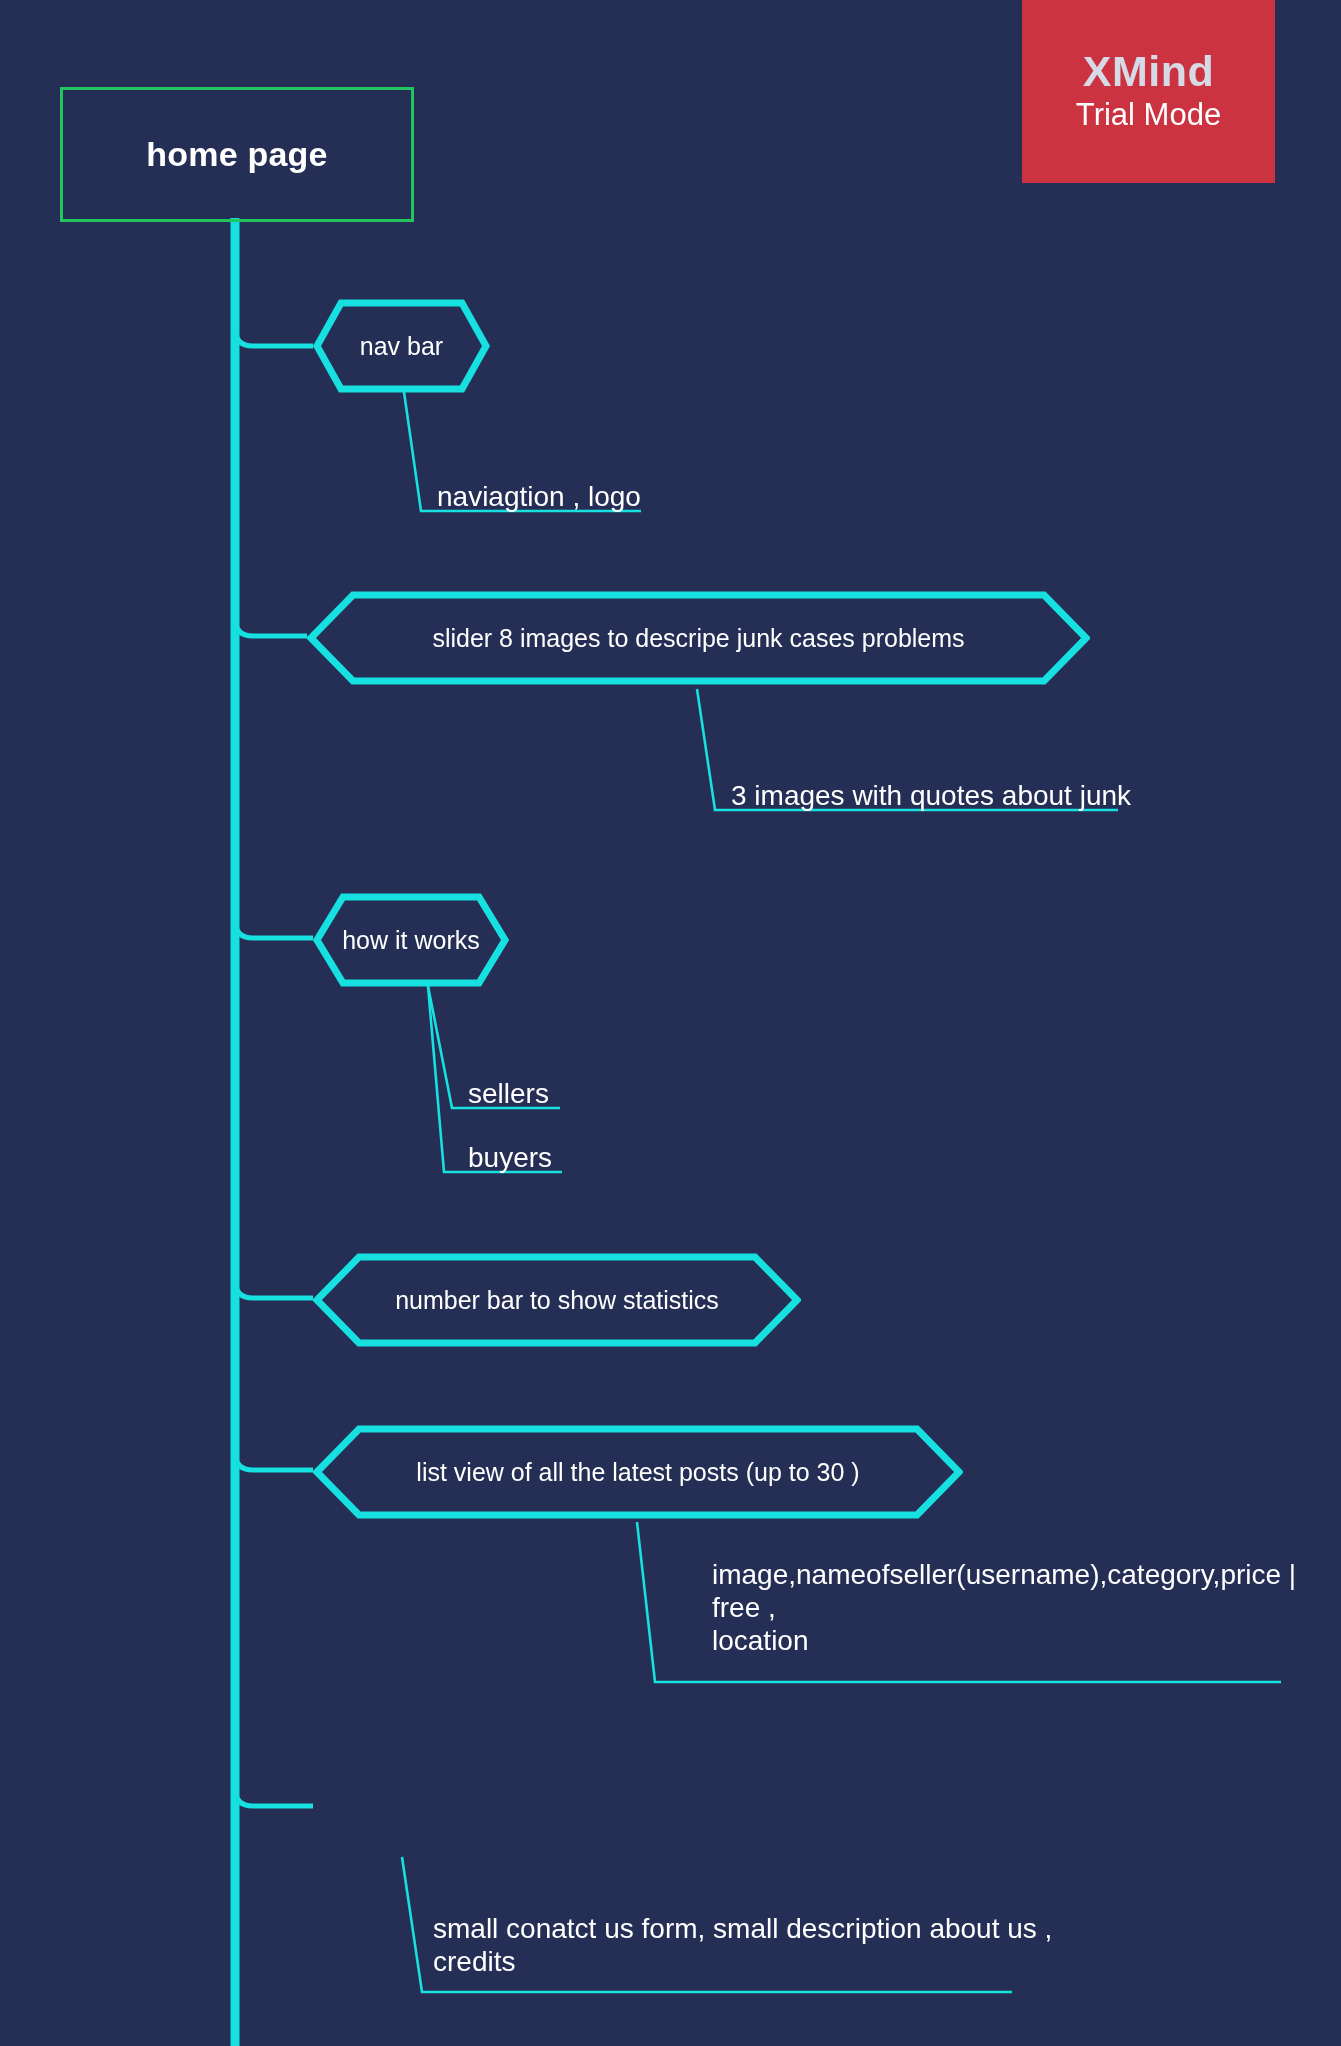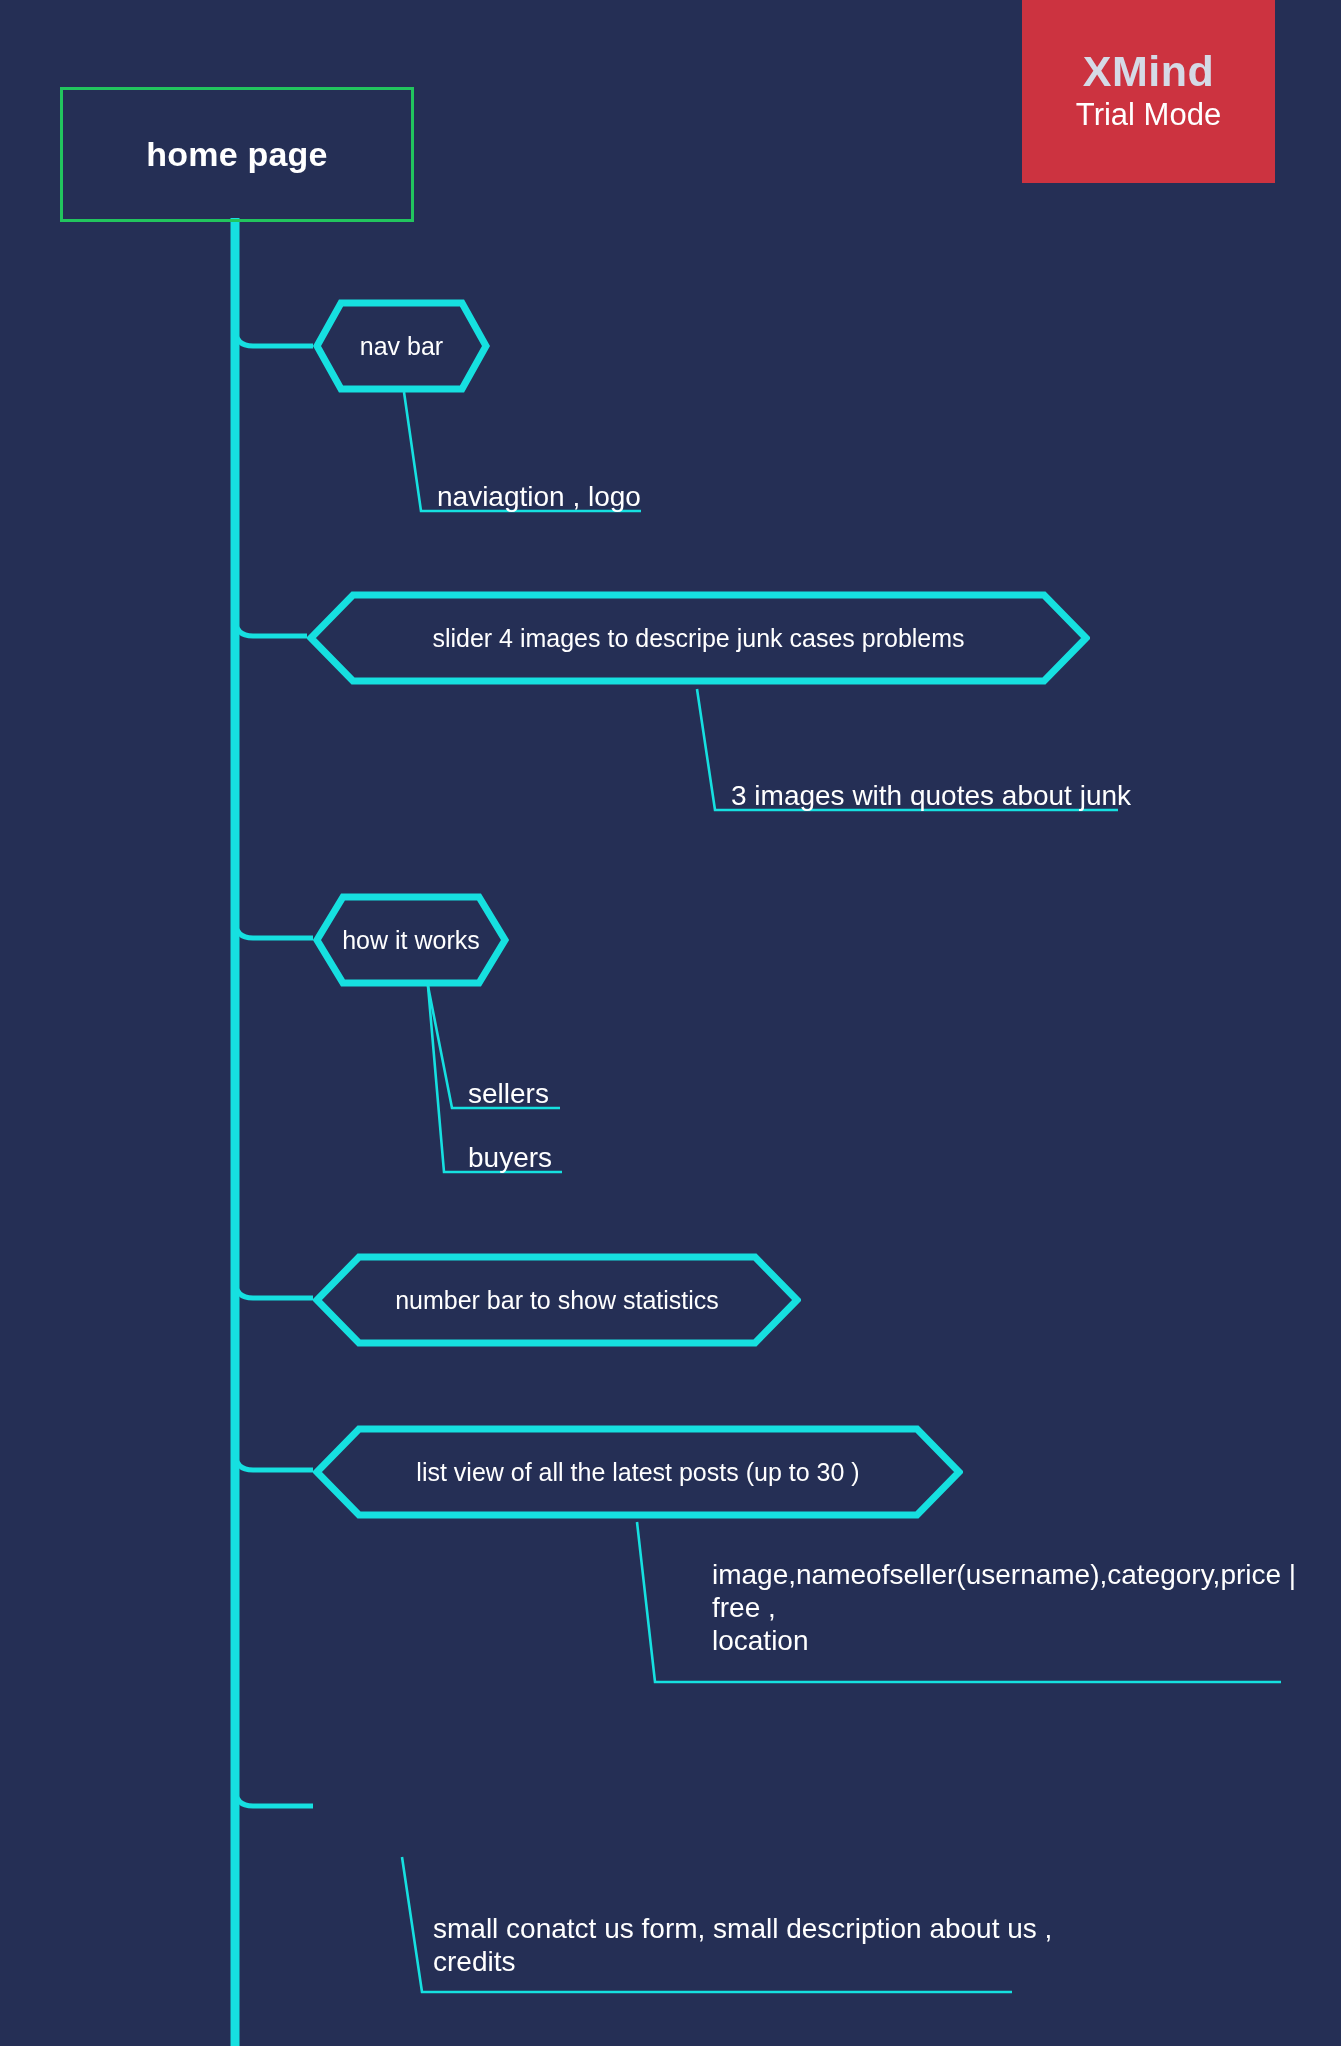--- a/index.html
+++ b/index.html
@@ -151,21 +151,21 @@
       <polygon points="28,4 149,4 173,47 149,90 28,90 4,47" fill="none" stroke="#16e0e0" stroke-width="7" vector-effect="non-scaling-stroke" stroke-linejoin="miter"></polygon>
     </svg>
     <span class="hex-label">nav bar</span>
   </div>
   <div class="subtopic" style="left:437px; top:480px;">naviagtion , logo</div>
 
   <div class="hex" style="left:307px; top:591px; width:783px; height:94px;">
     <svg viewBox="0 0 783 94" preserveAspectRatio="none">
       <polygon points="46,4 737,4 779,47 737,90 46,90 4,47" fill="none" stroke="#16e0e0" stroke-width="7" vector-effect="non-scaling-stroke" stroke-linejoin="miter"></polygon>
     </svg>
-    <span class="hex-label">slider 4 images to descripe junk cases problems</span>
+    <span class="hex-label">slider 8 images to descripe junk cases problems</span>
   </div>
   <div class="subtopic" style="left:731px; top:779px;">3 images with quotes about junk</div>
 
   <div class="hex" style="left:313px; top:893px; width:196px; height:94px;">
     <svg viewBox="0 0 196 94" preserveAspectRatio="none">
       <polygon points="30,4 166,4 192,47 166,90 30,90 4,47" fill="none" stroke="#16e0e0" stroke-width="7" vector-effect="non-scaling-stroke" stroke-linejoin="miter"></polygon>
     </svg>
     <span class="hex-label">how it works</span>
   </div>
   <div class="subtopic" style="left:468px; top:1077px;">sellers</div>

